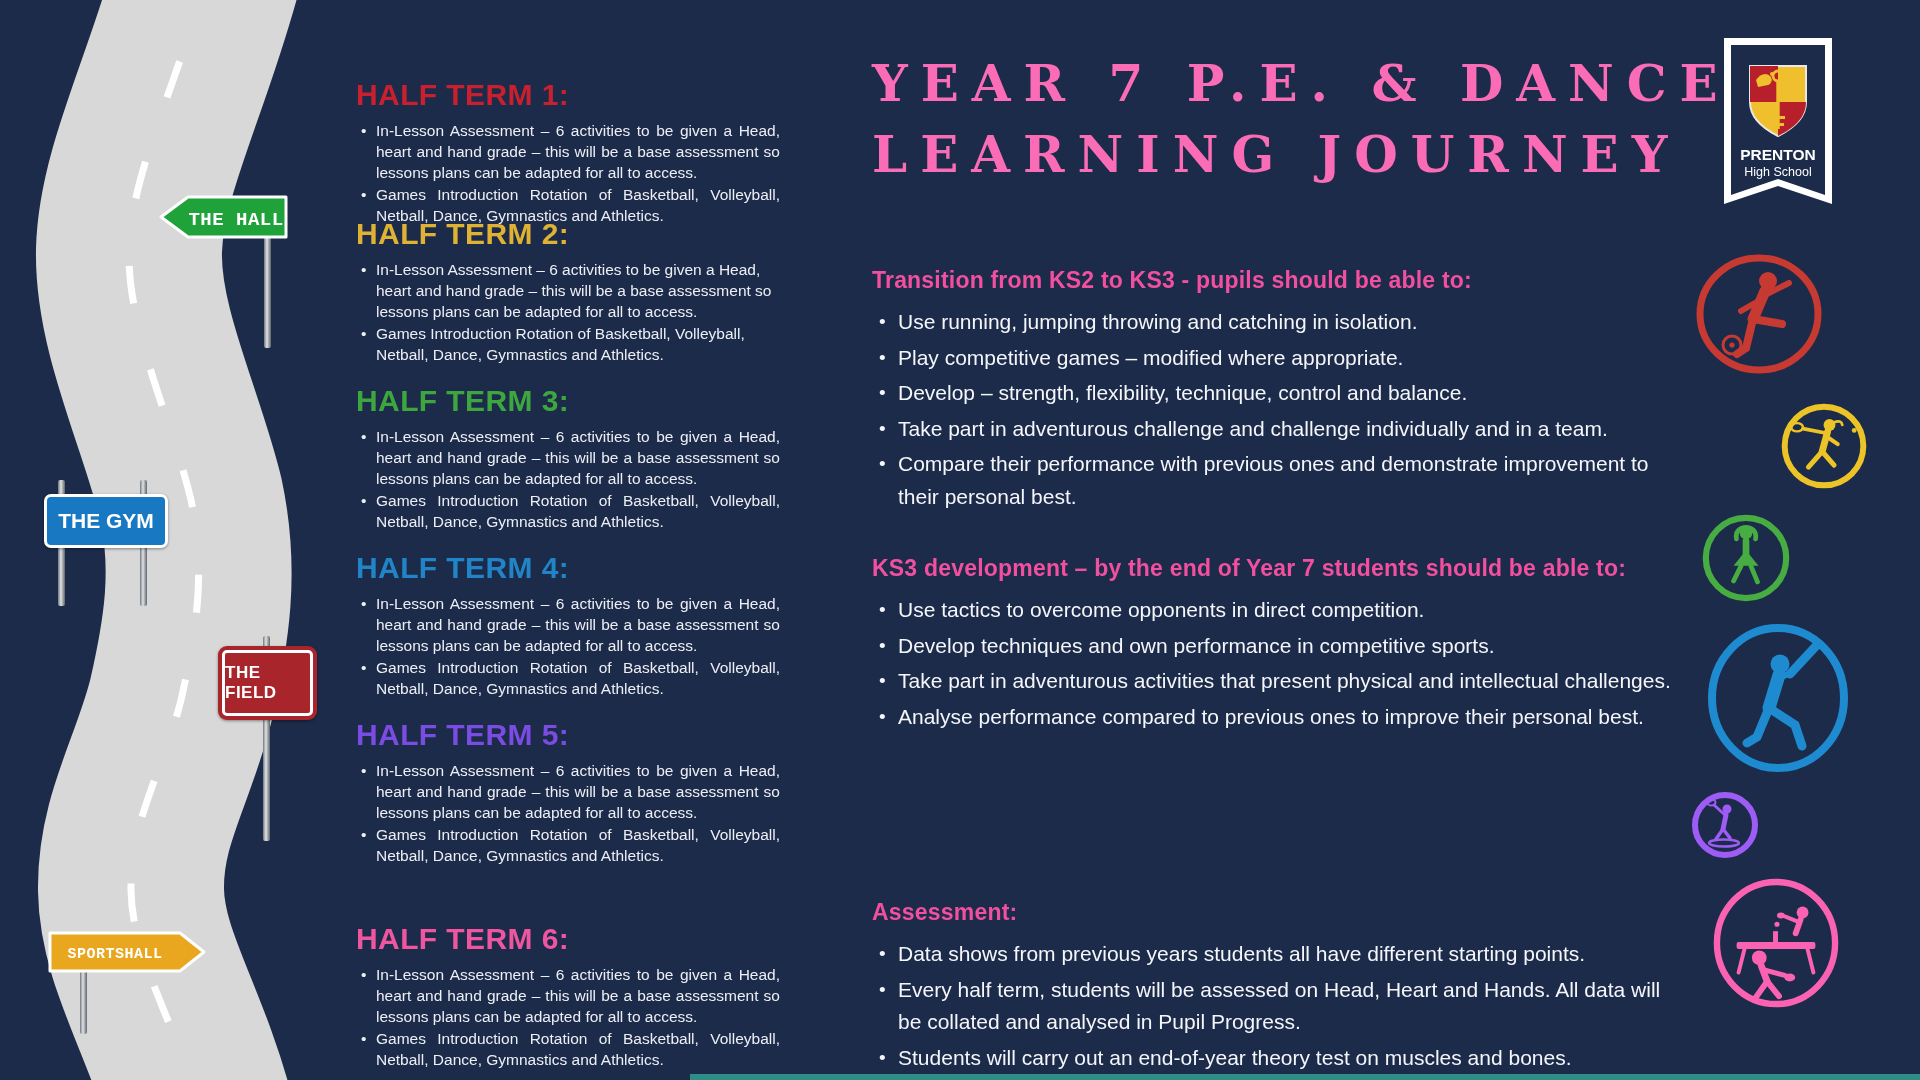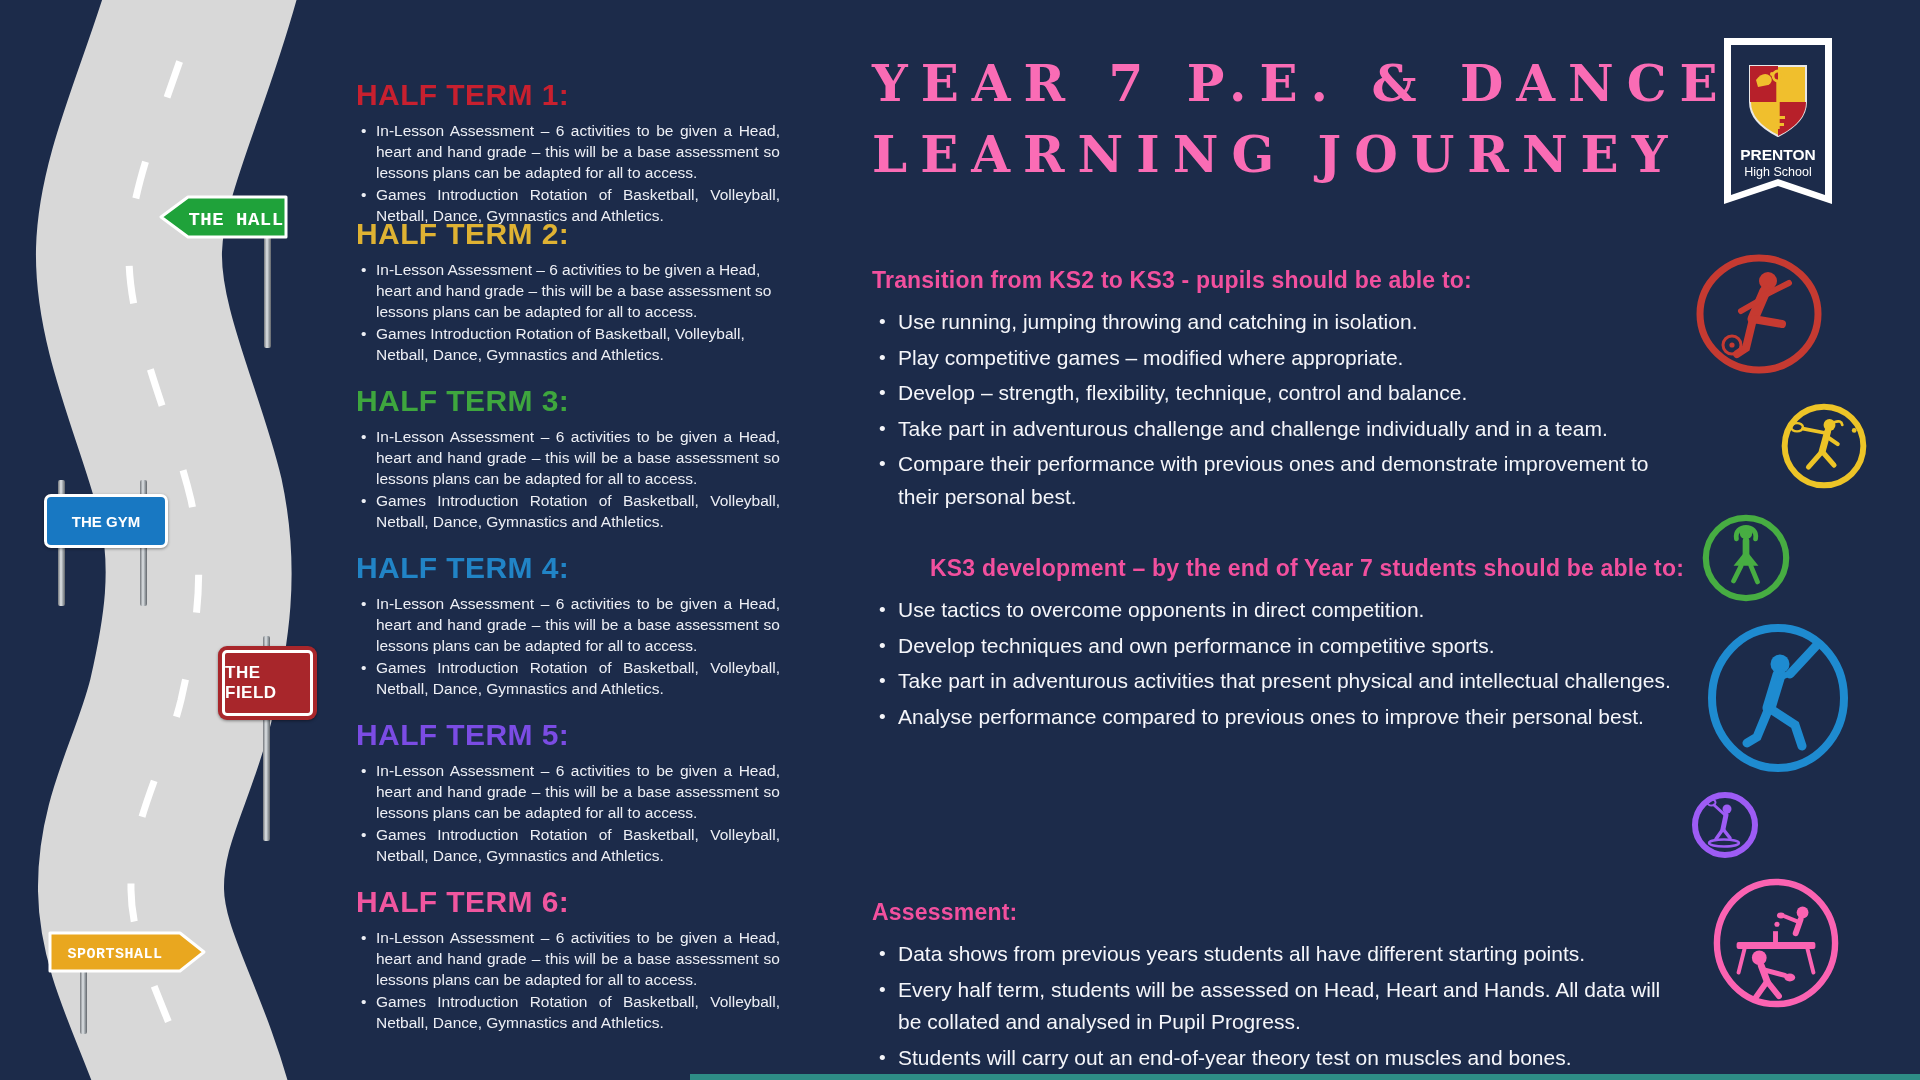--- a/index.html
+++ b/index.html
@@ -36,21 +36,21 @@
   }
 
   
   .half-terms { position:absolute; left:356px; top:50px; width:424px; z-index:4; }
   .ht { position:absolute; left:0; width:100%; }
   .ht:nth-of-type(1){ top:0; }
   .ht:nth-of-type(2){ top:167px; }
   .ht:nth-of-type(3){ top:334px; }
   .ht:nth-of-type(4){ top:501px; }
   .ht:nth-of-type(5){ top:668px; }
-  .ht:nth-of-type(6){ top:835px; }
+  .ht:nth-of-type(6){ top:872px; }
   .ht-heading { font-size:30px; font-weight:bold; letter-spacing:.4px; margin-bottom:9px; }
   .ht ul { list-style:none; }
   .ht li {
     position:relative; padding-left:20px; margin-bottom:2px;
     font-size:15.5px; line-height:20.8px; color:#edeff5;
   }
   .ht li::before { content:"•"; position:absolute; left:5px; }
 
   
   .right-col { position:absolute; left:872px; top:48px; width:846px; height:1010px; z-index:4; }
@@ -102,21 +102,21 @@
   <div class="pole" style="left:264px; top:236px; height:112px;"></div>
   <div class="sign" style="left: 158px; top: 194px; color: rgb(31, 162, 58);">
     <svg width="132" height="46" viewBox="0 0 132 46">
       <polygon points="30,3 128,3 128,43 30,43 3,23" fill="currentColor" stroke="#ffffff" stroke-width="3" stroke-linejoin="round"></polygon>
     </svg>
     <div class="sign-label" style="left:26px; right:2px; top:0; bottom:0; font-size:19px;">THE HALL</div>
   </div>
 
   <div class="pole" style="left:58px; top:480px; height:126px;"></div>
   <div class="pole" style="left:140px; top:480px; height:126px;"></div>
-  <div class="sign-rect" style="left: 44px; top: 494px; width: 124px; height: 54px; font-size: 15px; background: rgb(24, 120, 194);">
+  <div class="sign-rect" style="left: 44px; top: 494px; width: 124px; height: 54px; font-size: 21px; background: rgb(24, 120, 194);">
     <span>THE GYM</span>
   </div>
 
   <div class="pole" style="left:263px; top:636px; height:205px;"></div>
   <div class="field-outer" style="left: 218px; top: 646px; width: 99px; height: 74px; background: rgb(168, 38, 43);">
     <div class="field-inner">
       <span>THE</span>
       <span>FIELD</span>
     </div>
   </div>
@@ -209,21 +209,21 @@
 
               <li>Develop – strength, flexibility, technique, control and balance.</li>
 
               <li>Take part in adventurous challenge and challenge individually and in a team.</li>
 
               <li>Compare their performance with previous ones and demonstrate improvement to their personal best.</li>
             </ul>
         </div>
 
         <div class="sec">
-          <div class="sec-heading" style="color: rgb(242, 80, 158); text-align: right;">KS3 development – by the end of Year 7 students should be able to:</div>
+          <div class="sec-heading" style="color: rgb(242, 80, 158);">KS3 development – by the end of Year 7 students should be able to:</div>
           <ul>
 
               <li>Use tactics to overcome opponents in direct competition.</li>
 
               <li>Develop techniques and own performance in competitive sports.</li>
 
 
               <li>Take part in adventurous activities that present physical and intellectual challenges.</li>
 
               <li>Analyse performance compared to previous ones to improve their personal best.</li>

